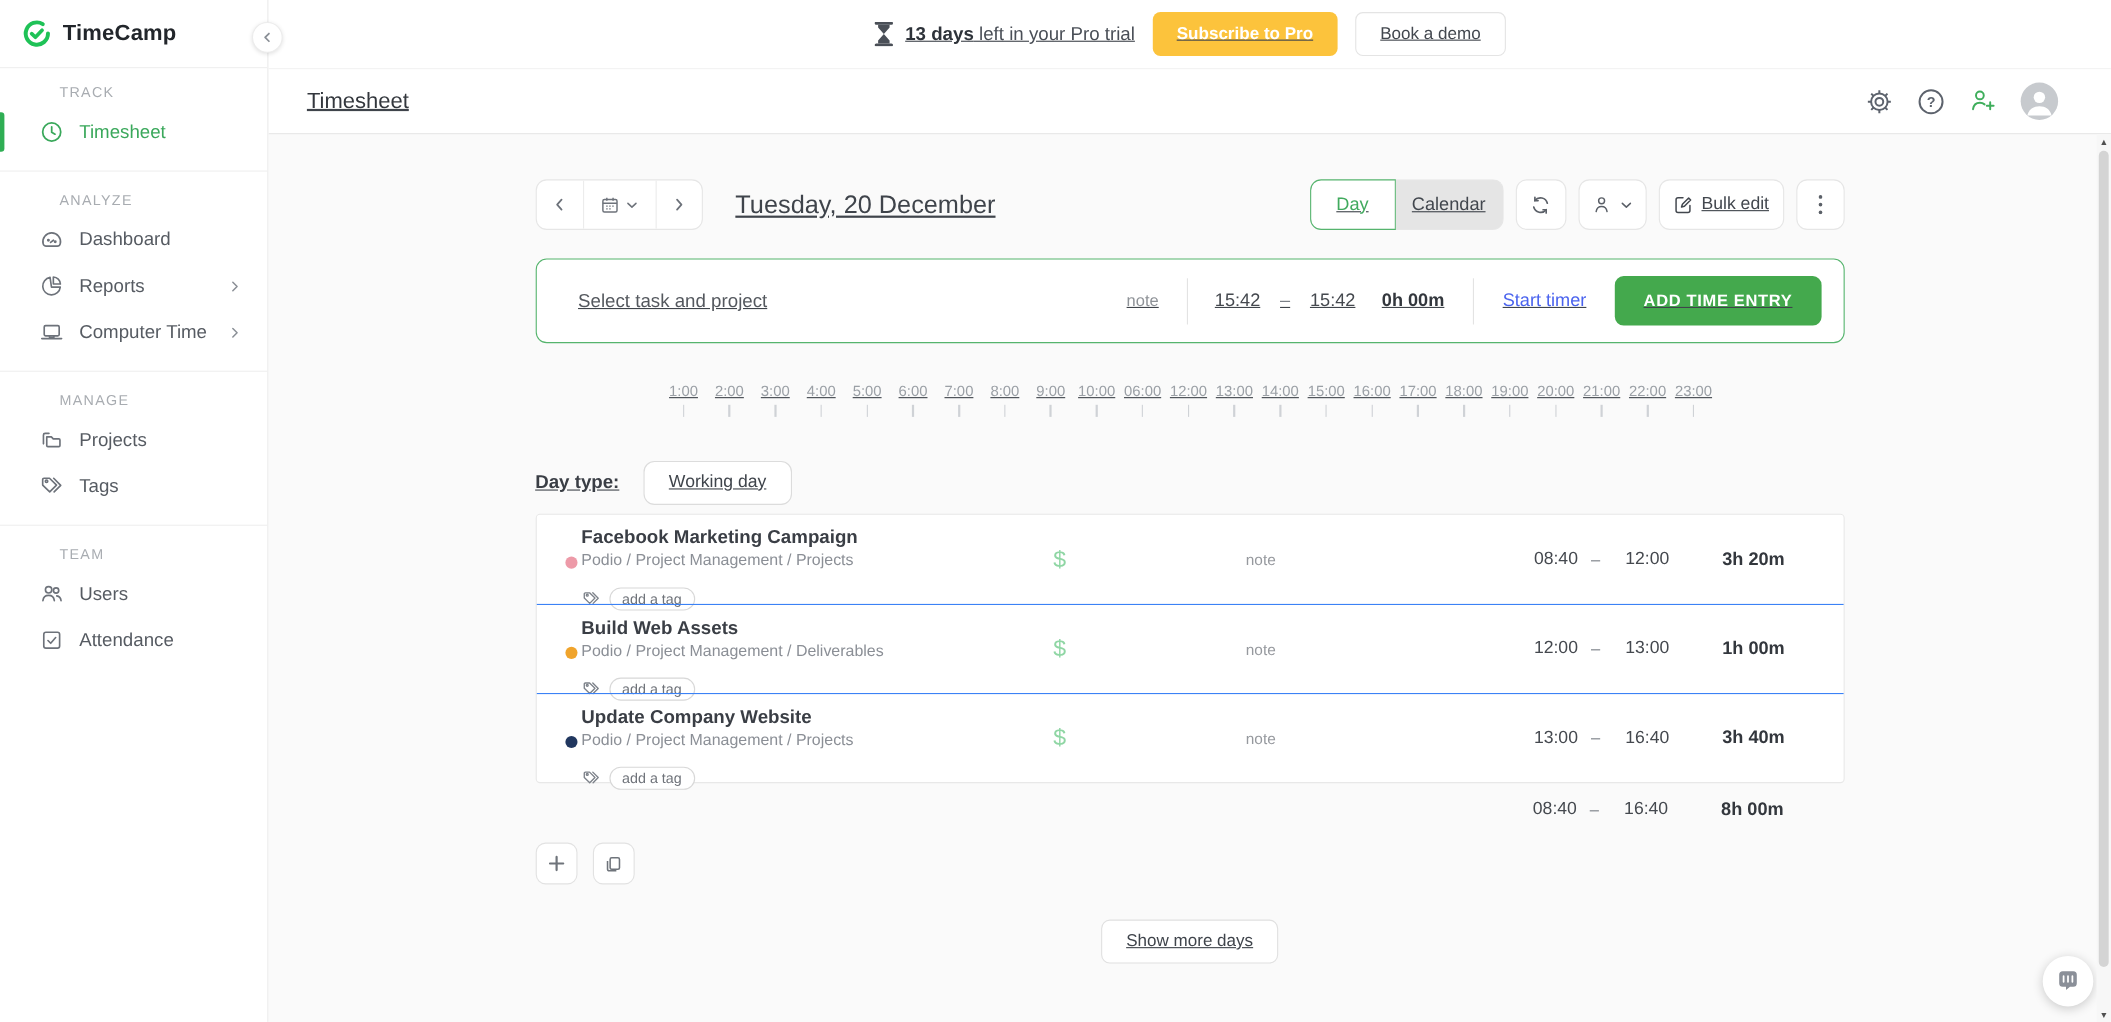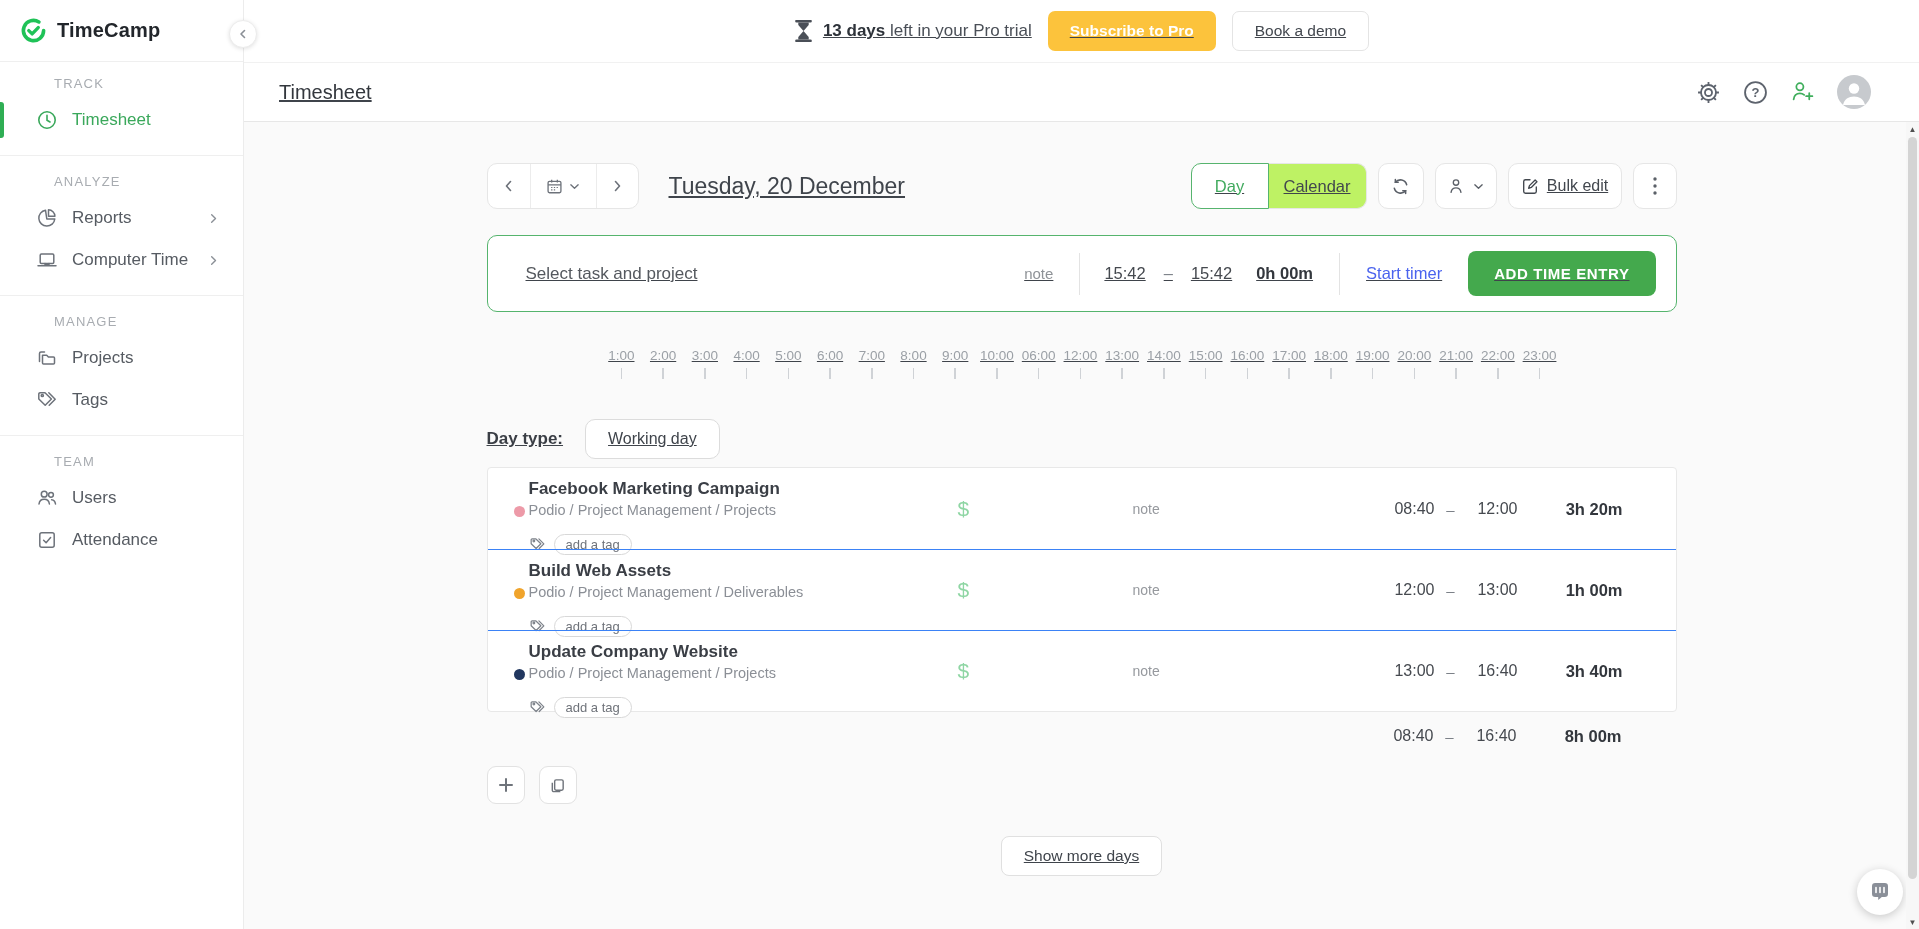--- a/index.html
+++ b/index.html
@@ -50,21 +50,21 @@
   .toolbar { margin-top:41px; display:flex; align-items:center; }
   .datenav { display:flex; background:#fff; border:1px solid #e6e6e6; border-radius:10px; height:46px; overflow:hidden; }
   .datenav .seg { display:flex; align-items:center; justify-content:center; cursor:pointer; color:#6d727a; }
   .datenav .seg + .seg { border-left:1px solid #ececec; }
   .seg-prev,.seg-next { width:42px; }
   .seg-cal { width:66px; gap:6px; }
   .date-label { margin-left:30px; font-size:23px; color:#3f444b; }
   .toolbar-right { margin-left:auto; display:flex; align-items:center; gap:11px; }
   .viewtoggle { display:flex; height:46px; }
   .vt-day { display:flex; align-items:center; justify-content:center; width:78px; background:#fff; border:1.5px solid #56b46e; border-radius:10px 0 0 10px; color:#41aa5e; font-size:16.5px; cursor:pointer; }
-  .vt-cal { display:flex; align-items:center; justify-content:center; width:98px; background:#bef264; border:1px solid #e6e6e6; border-left:none; border-radius:0 10px 10px 0; color:#42474e; font-size:16.5px; cursor:pointer; }
+  .vt-cal { display:flex; align-items:center; justify-content:center; width:98px; background:#e5e5e5; border:1px solid #e6e6e6; border-left:none; border-radius:0 10px 10px 0; color:#42474e; font-size:16.5px; cursor:pointer; }
   .tool-btn { height:46px; background:#fff; border:1px solid #e6e6e6; border-radius:10px; display:flex; align-items:center; justify-content:center; gap:8px; color:#5b6068; cursor:pointer; font-size:16px; font-family:inherit; }
   .tb-refresh { width:46px; } .tb-person { width:62px; } .tb-bulk { width:114px; color:#42474e; } .tb-kebab { width:44px; }
 
   
   .entry-form { margin-top:26px; height:77px; background:#fff; border:1.5px solid #55b46d; border-radius:10px;
     display:flex; align-items:center; padding:0 20px 0 38px; }
   .task-placeholder { flex:1; font-size:17px; color:#54585e; cursor:text; }
   .form-note { font-size:15px; color:#8e9297; margin-right:26px; cursor:text; }
   .vdiv { width:1px; height:42px; background:#e3e3e3; }
   .form-times { display:flex; align-items:center; gap:18px; margin:0 24px; font-size:16.5px; color:#45494f; }
@@ -150,20 +150,31 @@
                 <circle cx="11" cy="11" r="8.2"></circle>
                 <path d="M11 6.4v4.8l3 1.8"></path>
               </svg>
             </span>
             <span>Timesheet</span>
           </div>
         </div>
         <div class="side-divider"></div>
         <div class="side-sec">
           <div class="sec-label">ANALYZE</div>
+          <div class="side-item">
+            <span class="it-icon">
+              <svg viewBox="0 0 22 22" fill="none" stroke="currentColor" stroke-width="1.5" stroke-linecap="round">
+                <path d="M3.2 14.5a8 8 0 1 1 15.6 0c-.4 1.6-1.3 2.3-2.8 2.3H6c-1.5 0-2.4-.7-2.8-2.3z"></path>
+                <circle cx="8" cy="11.5" r=".6" fill="currentColor"></circle>
+                <circle cx="14.2" cy="12.8" r=".6" fill="currentColor"></circle>
+                <path d="M10 13.4l2.6-2"></path>
+              </svg>
+            </span>
+            <span>Dashboard</span>
+          </div>
           <div class="side-item">
             <span class="it-icon">
               <svg viewBox="0 0 22 22" fill="none" stroke="currentColor" stroke-width="1.5" stroke-linejoin="round">
                 <path d="M9.5 3.2A8 8 0 1 0 18.8 12h-8z"></path>
                 <path d="M12.5 2.8a6.6 6.6 0 0 1 6.4 6.4h-6.4z"></path>
               </svg>
             </span>
             <span>Reports</span>
             <span class="side-chevron">
               <svg width="11" height="11" viewBox="0 0 12 12" fill="none">

